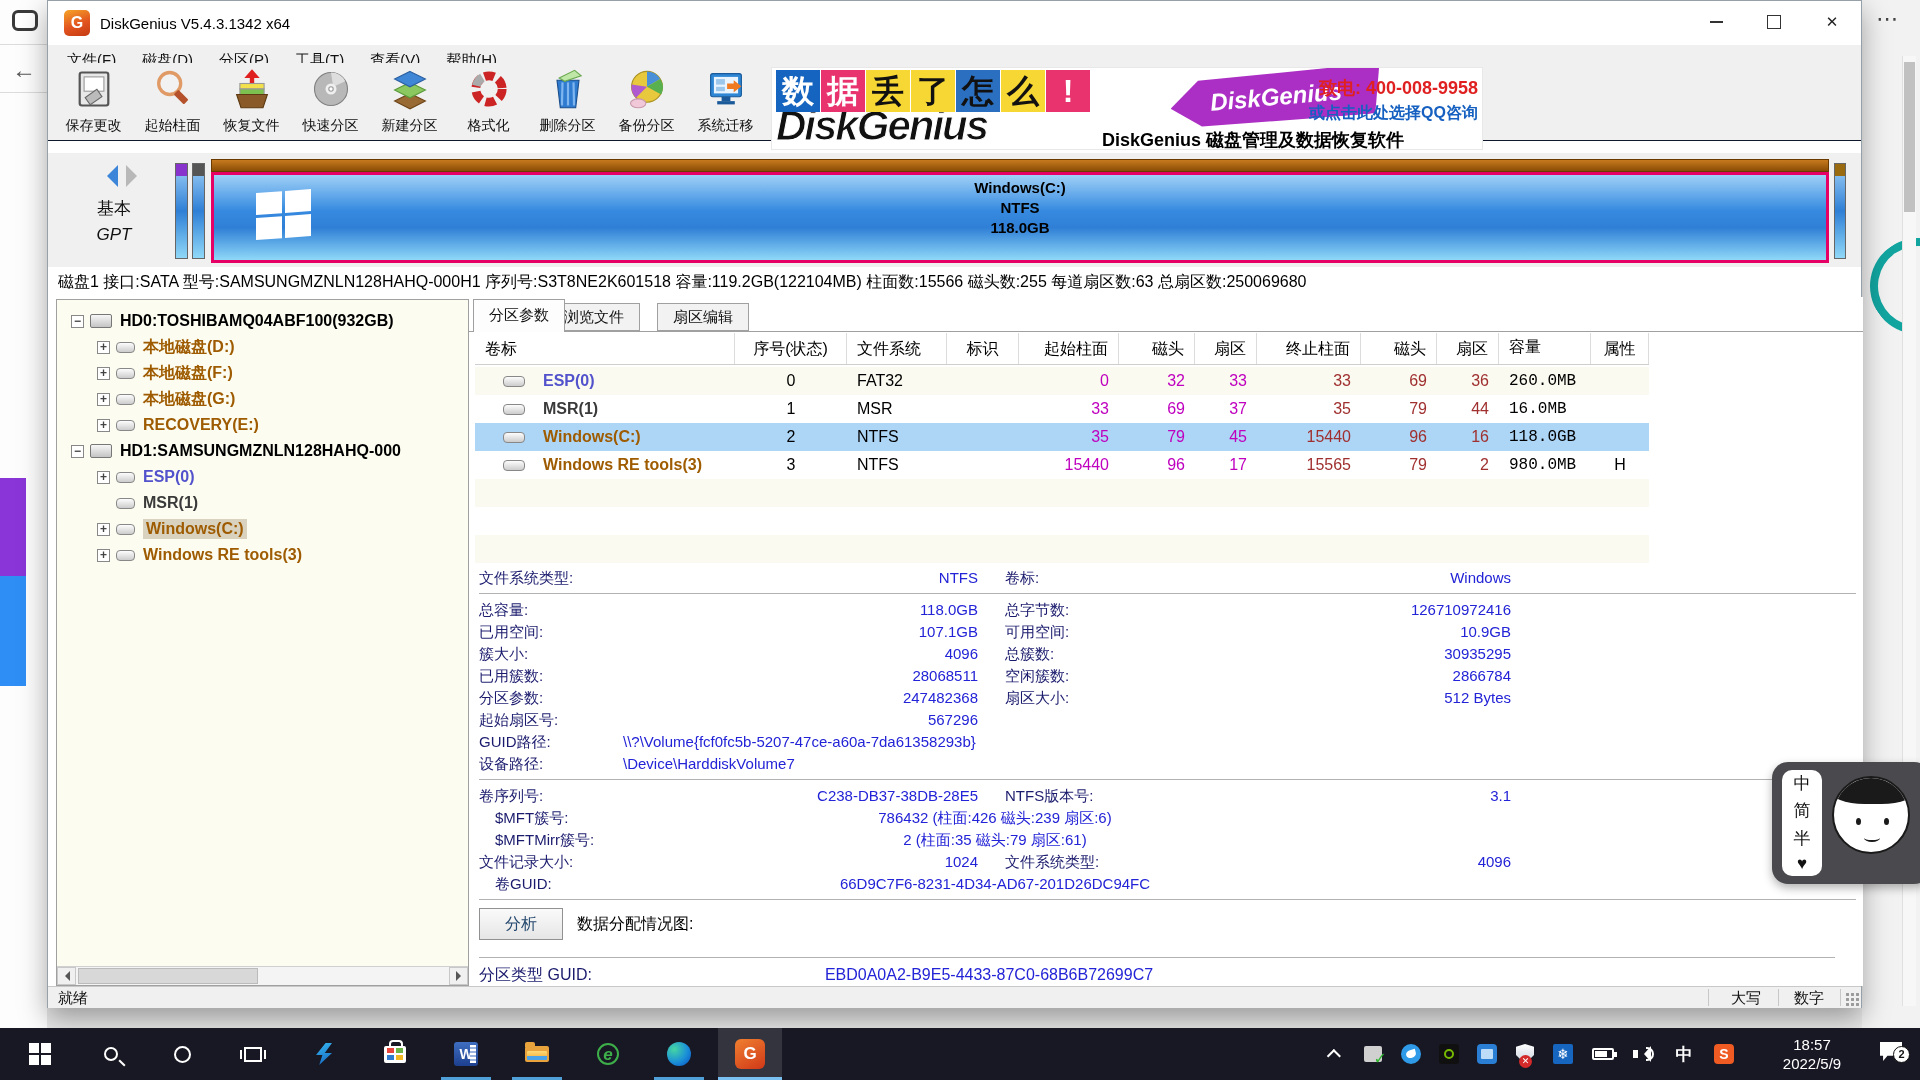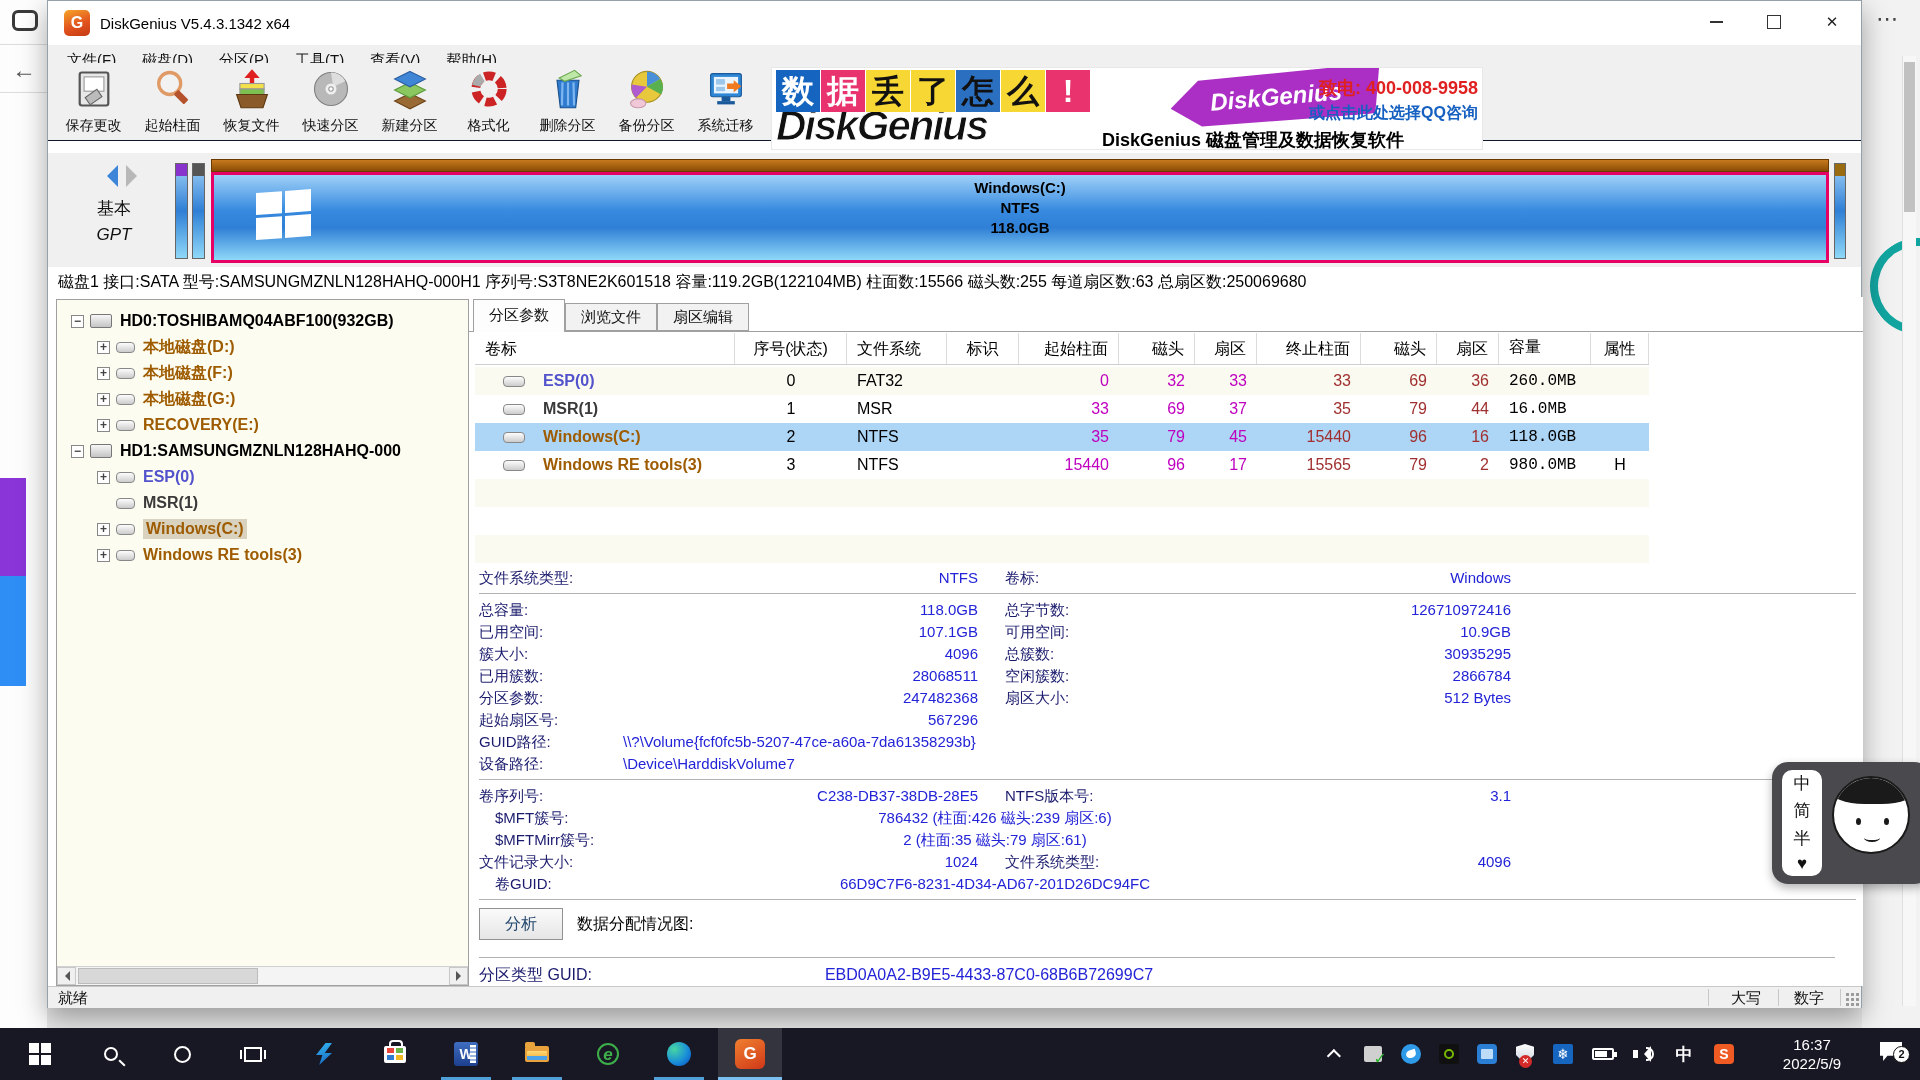--- a/index.html
+++ b/index.html
@@ -510,21 +510,21 @@
           </span>
         <span class="hs-thumb"></span>
         <span class="hs-btn hs-right">
             <span class="hs-tri-r"></span>
           </span>
       </div>
     </div>
 
     <div id="rightpanel">
       <span class="tab active" style="left:4px;width:92px;"><span>分区参数</span></span>
-      <span class="tab" style="left:96px;width:92px;"><span>浏览文件</span></span>
+      <span class="tab" style="left:79px;width:92px;"><span>浏览文件</span></span>
       <span class="tab" style="left:188px;width:92px;"><span>扇区编辑</span></span>
       <span class="tabline"></span>
 
       <div class="thead">
         <span class="c0">卷标</span>
           <span class="c1">序号(状态)</span>
           <span class="c2">文件系统</span>
           <span class="c3">标识</span>
           <span class="c4">起始柱面</span>
           <span class="c5">磁头</span>
@@ -840,19 +840,19 @@
         </span>
       </span>
     <span class="tray" style="left:1664px;width:40px">
         <span class="tr-ime">中</span>
       </span>
     <span class="tray" style="left:1704px;width:40px">
         <span class="tr-sogou">S</span>
       </span>
 
     <span id="clock">
-      <div>16:37</div>
+      <div>18:57</div>
       <div>2022/5/9</div>
     </span>
     <span id="notif"></span>
   </div>
   <span id="notif-badge">2</span>
 </div>
 
 </body></html>

